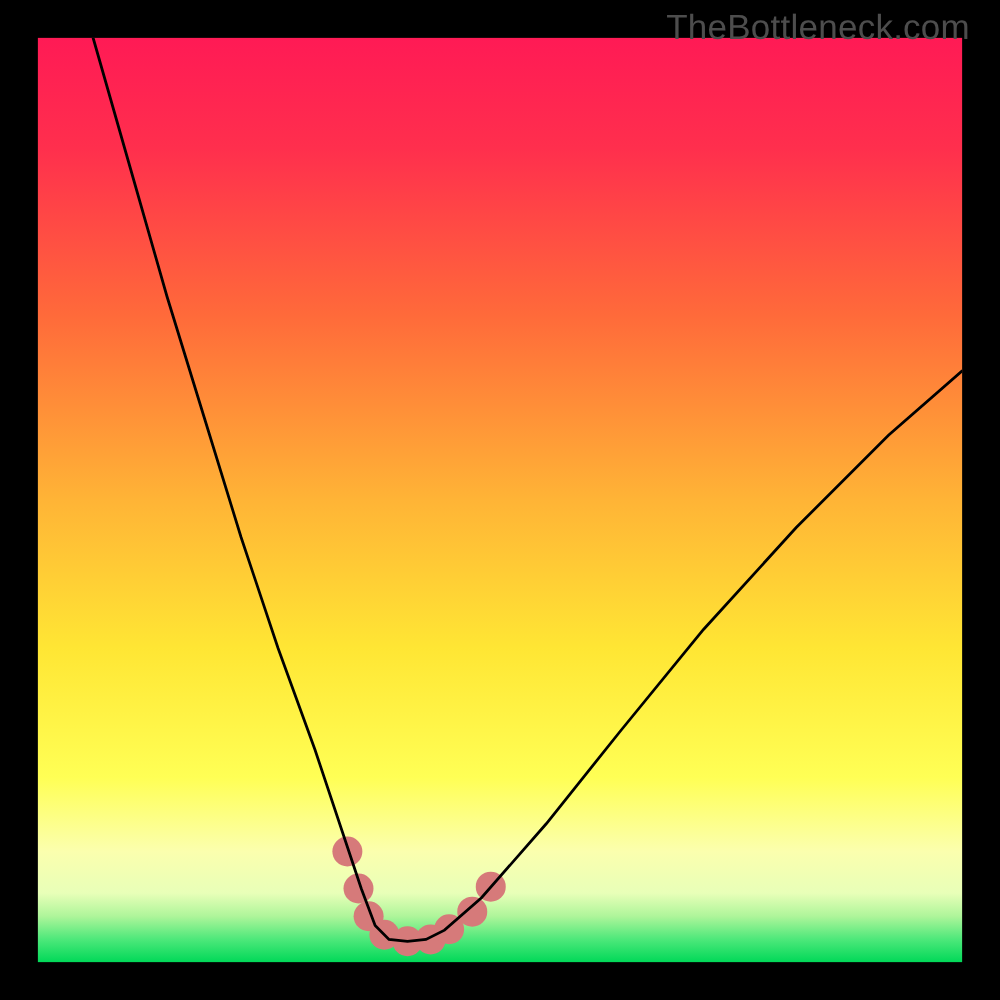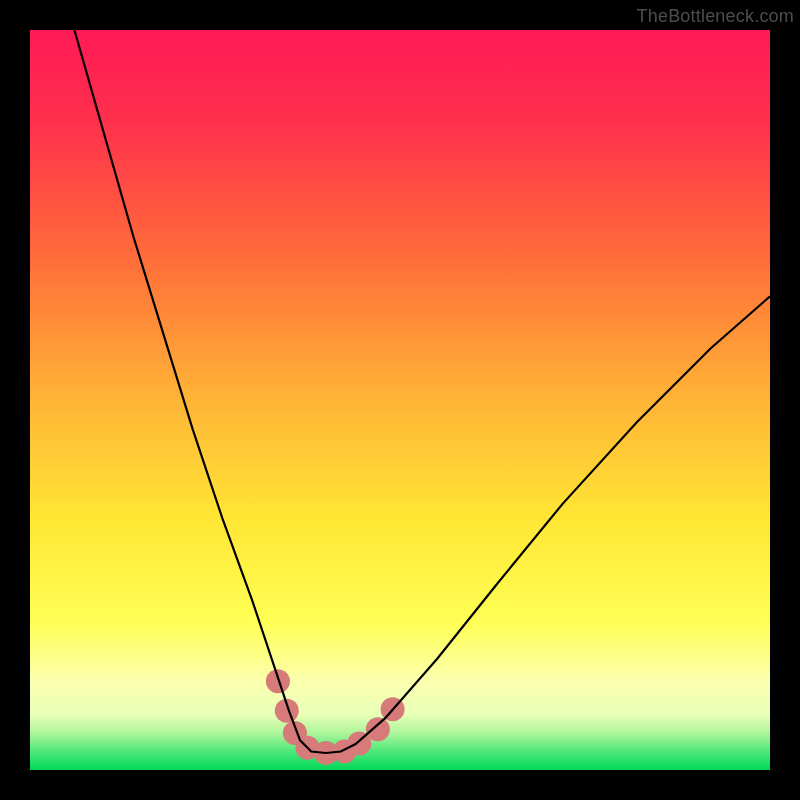--- a/index.html
+++ b/index.html
@@ -37,23 +37,23 @@
   .curve-svg {
     position: absolute;
     left: 0;
     top: 0;
     width: 100%;
     height: 100%;
   }
   .watermark {
     position: absolute;
     top: 6px;
-    right: 6px;
+    right: 24px;
     color: #4d4d4d;
-    font-size: 18px;
+    font-size: 28px;
     font-weight: 500;
     letter-spacing: 0.2px;
   }
 </style>
 </head>
 <body>
 
 <div class="frame">
 
   <div class="plot">

